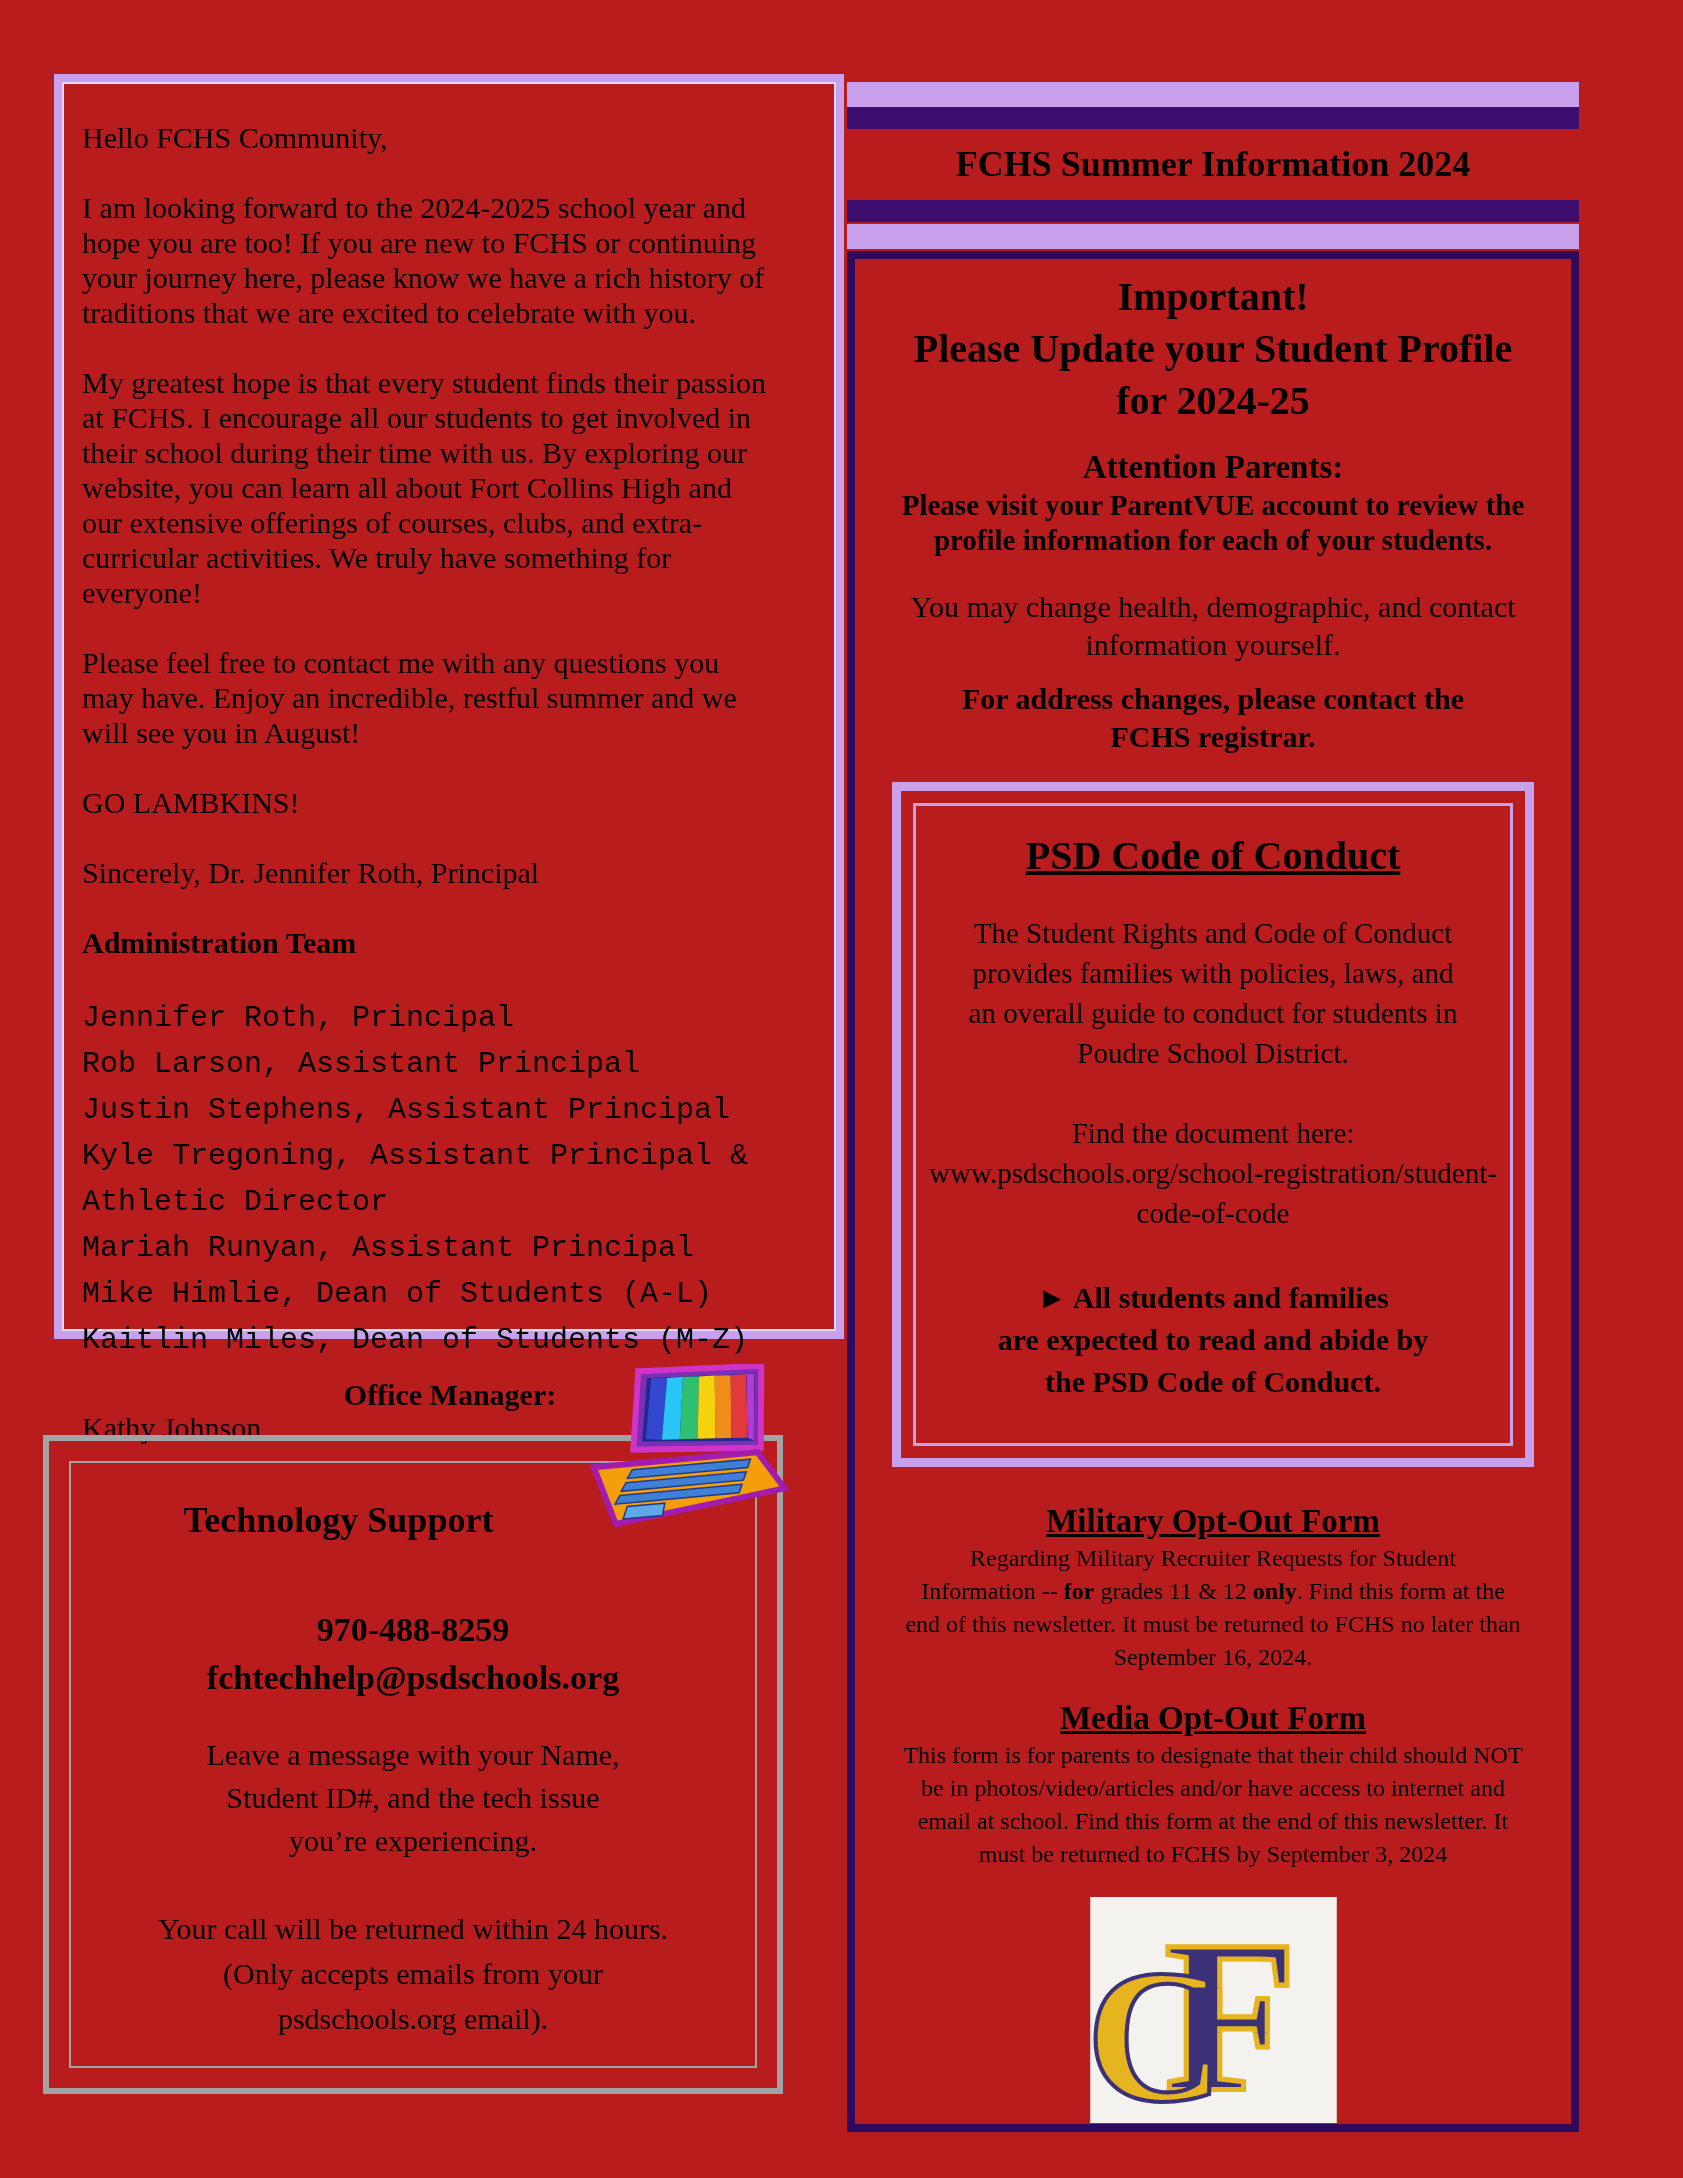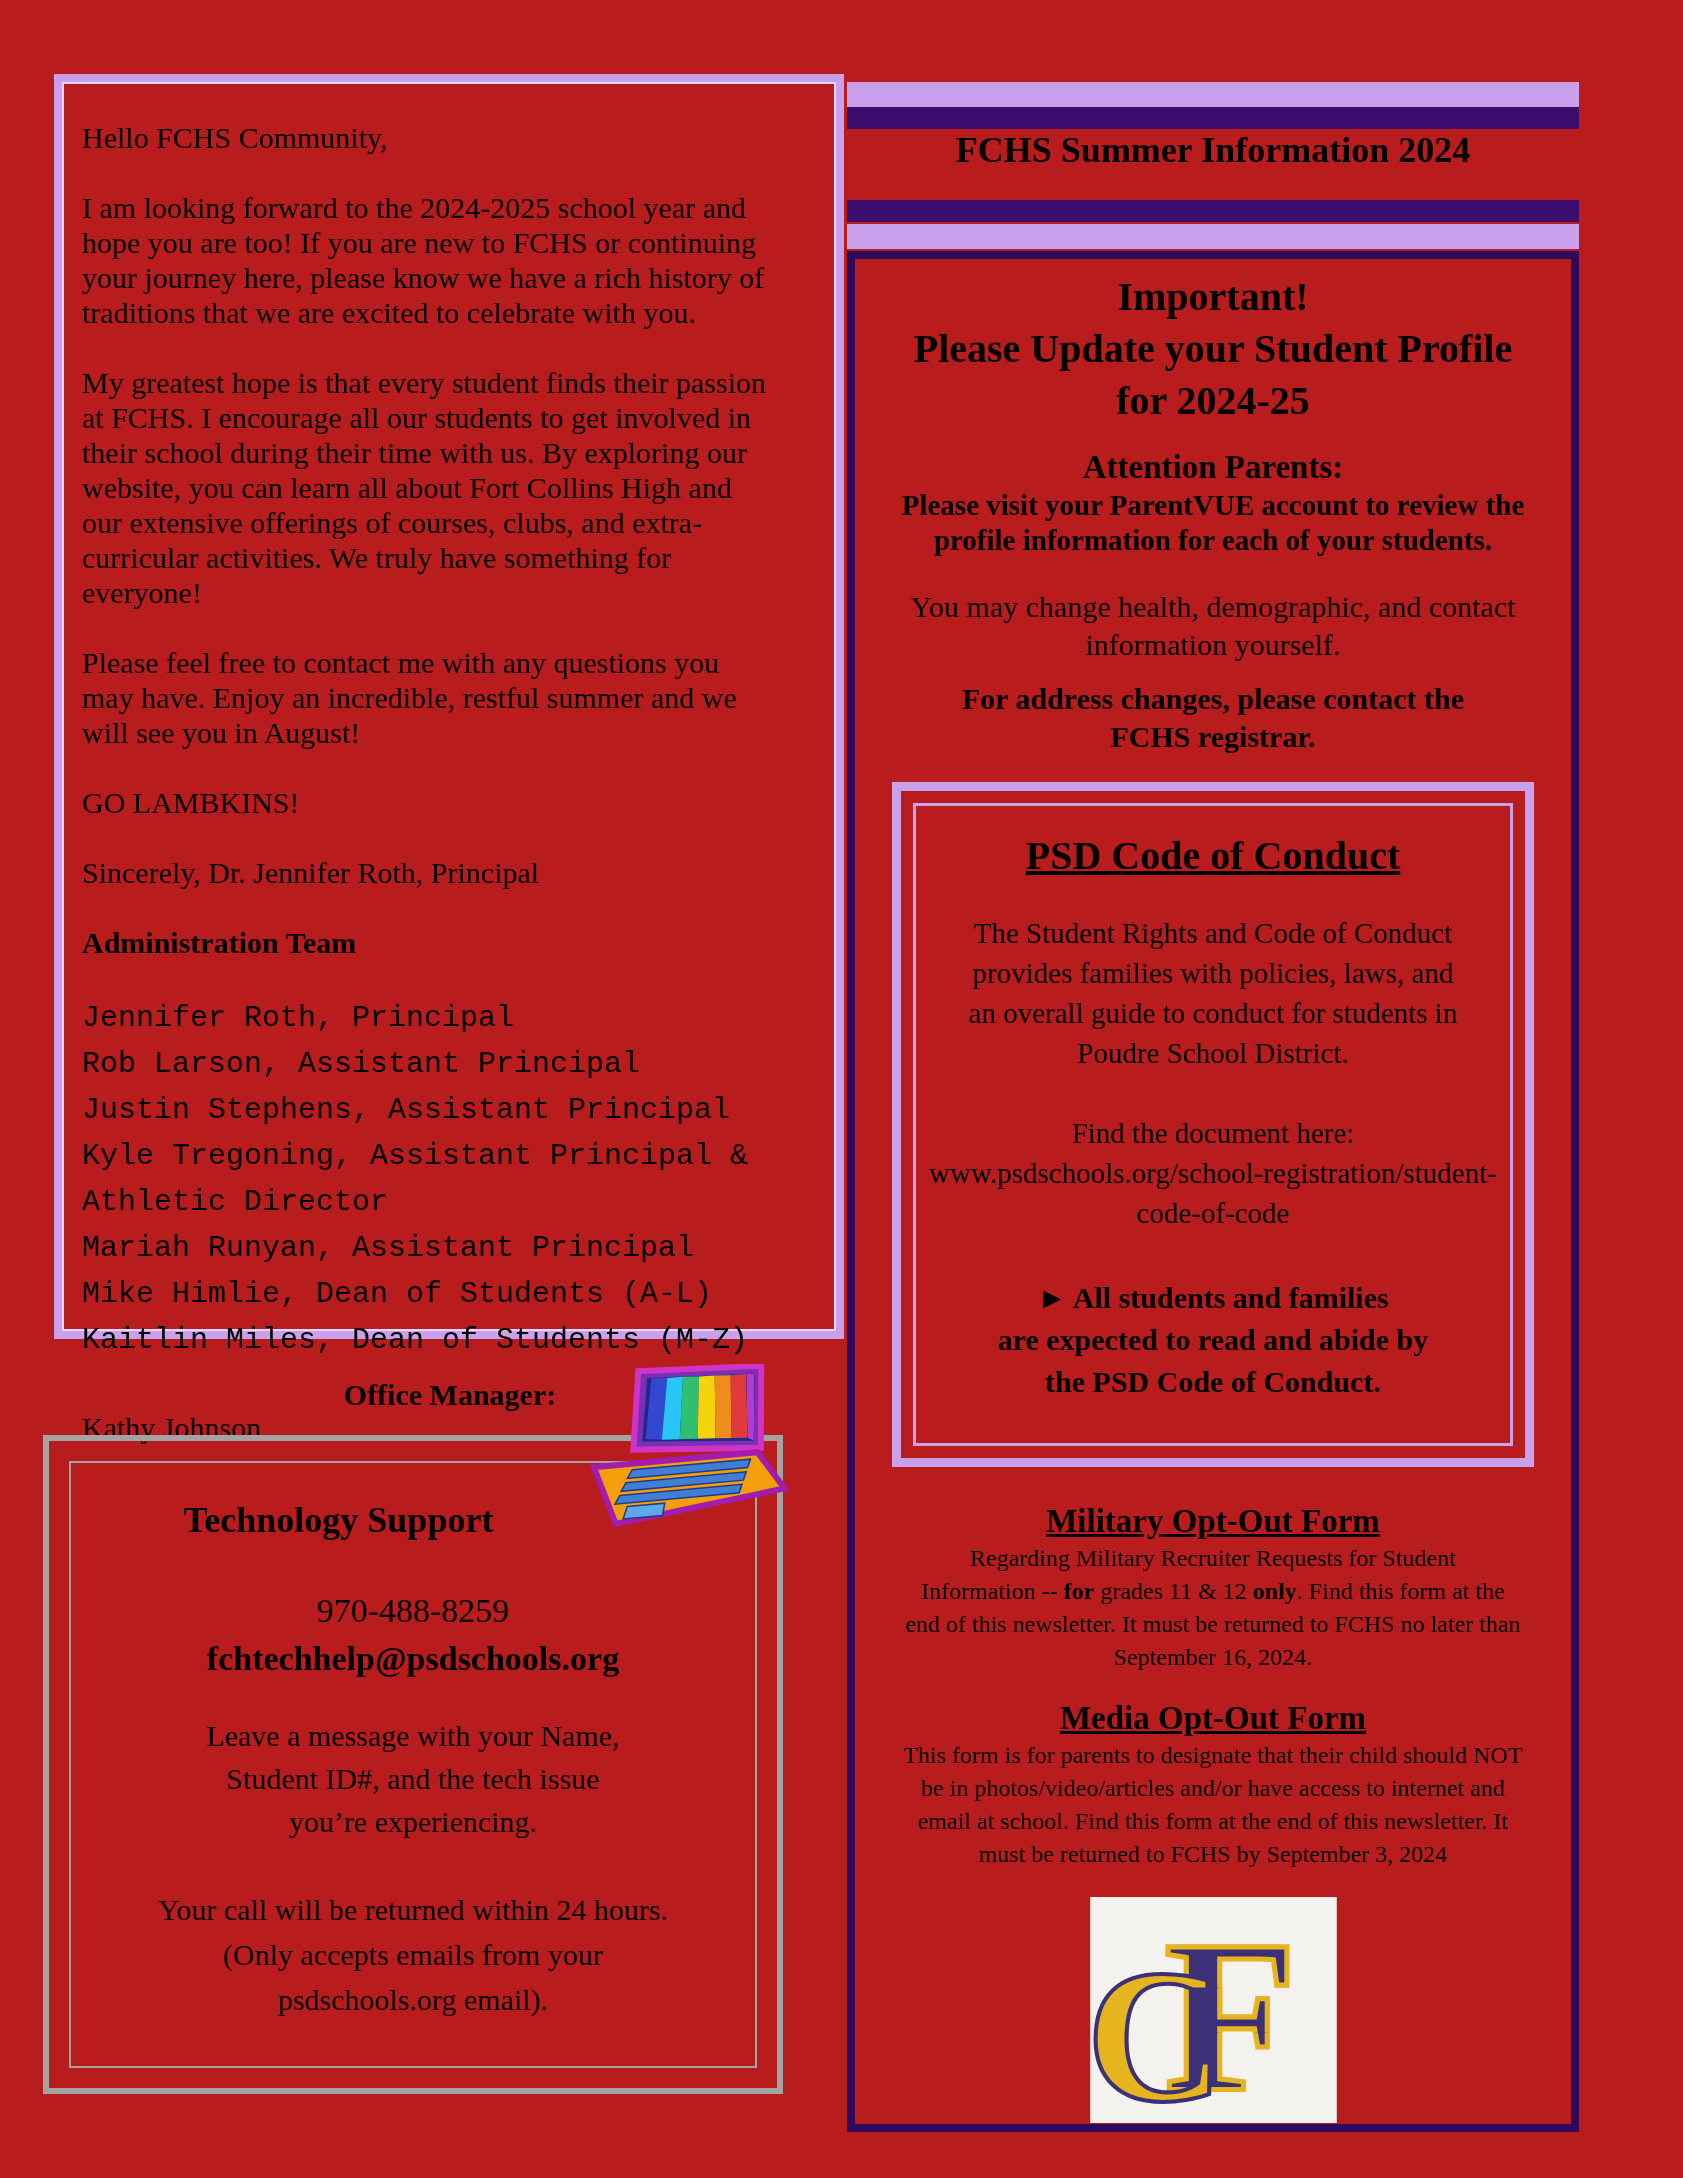--- a/index.html
+++ b/index.html
@@ -36,32 +36,32 @@
     position:absolute;left:43px;top:1435px;width:740px;height:659px;
     border:6px solid var(--gray_border);
     padding:20px;
   }
   .tech-inner{
     width:100%;height:100%;
     border:2px solid var(--gray_border);
     text-align:center;font-size:30px;
   }
   .tech-title{font-size:36px;font-weight:bold;margin-top:36px;padding-right:149px;}
-  .tech-phone{font-size:34px;font-weight:normal;margin-top:51px;}
+  .tech-phone{font-size:34px;font-weight:bold;margin-top:70px;}
   .tech-email{font-size:34px;font-weight:bold;margin-top:10px;}
   .tech-note1{margin-top:36px;line-height:43px;}
   .tech-note2{margin-top:44px;line-height:45px;}
   .laptop{position:absolute;left:572px;top:1364px;width:218px;height:168px;z-index:5;}
 
   
   .right-col{position:absolute;left:847px;top:82px;width:732px;}
   .stripe{width:100%;}
   .stripe.lav{height:25px;background:var(--lavender);}
   .stripe.dark{height:22px;background:var(--dark_purple);}
-  .banner-title-zone{height:71px;text-align:center;padding-top:0;}
+  .banner-title-zone{height:71px;text-align:center;padding-top:14px;}
   .banner-title{font-size:36px;font-weight:bold;}
   .gap2{height:2px;}
 
   .important-box{
     margin-top:2px;width:100%;height:1881px;
     border:8px solid var(--box_border);
     text-align:center;padding-top:12px;
   }
   .imp-heading{font-size:40px;font-weight:bold;line-height:52px;}
   .attention-heading{font-size:33px;font-weight:bold;margin-top:22px;}

